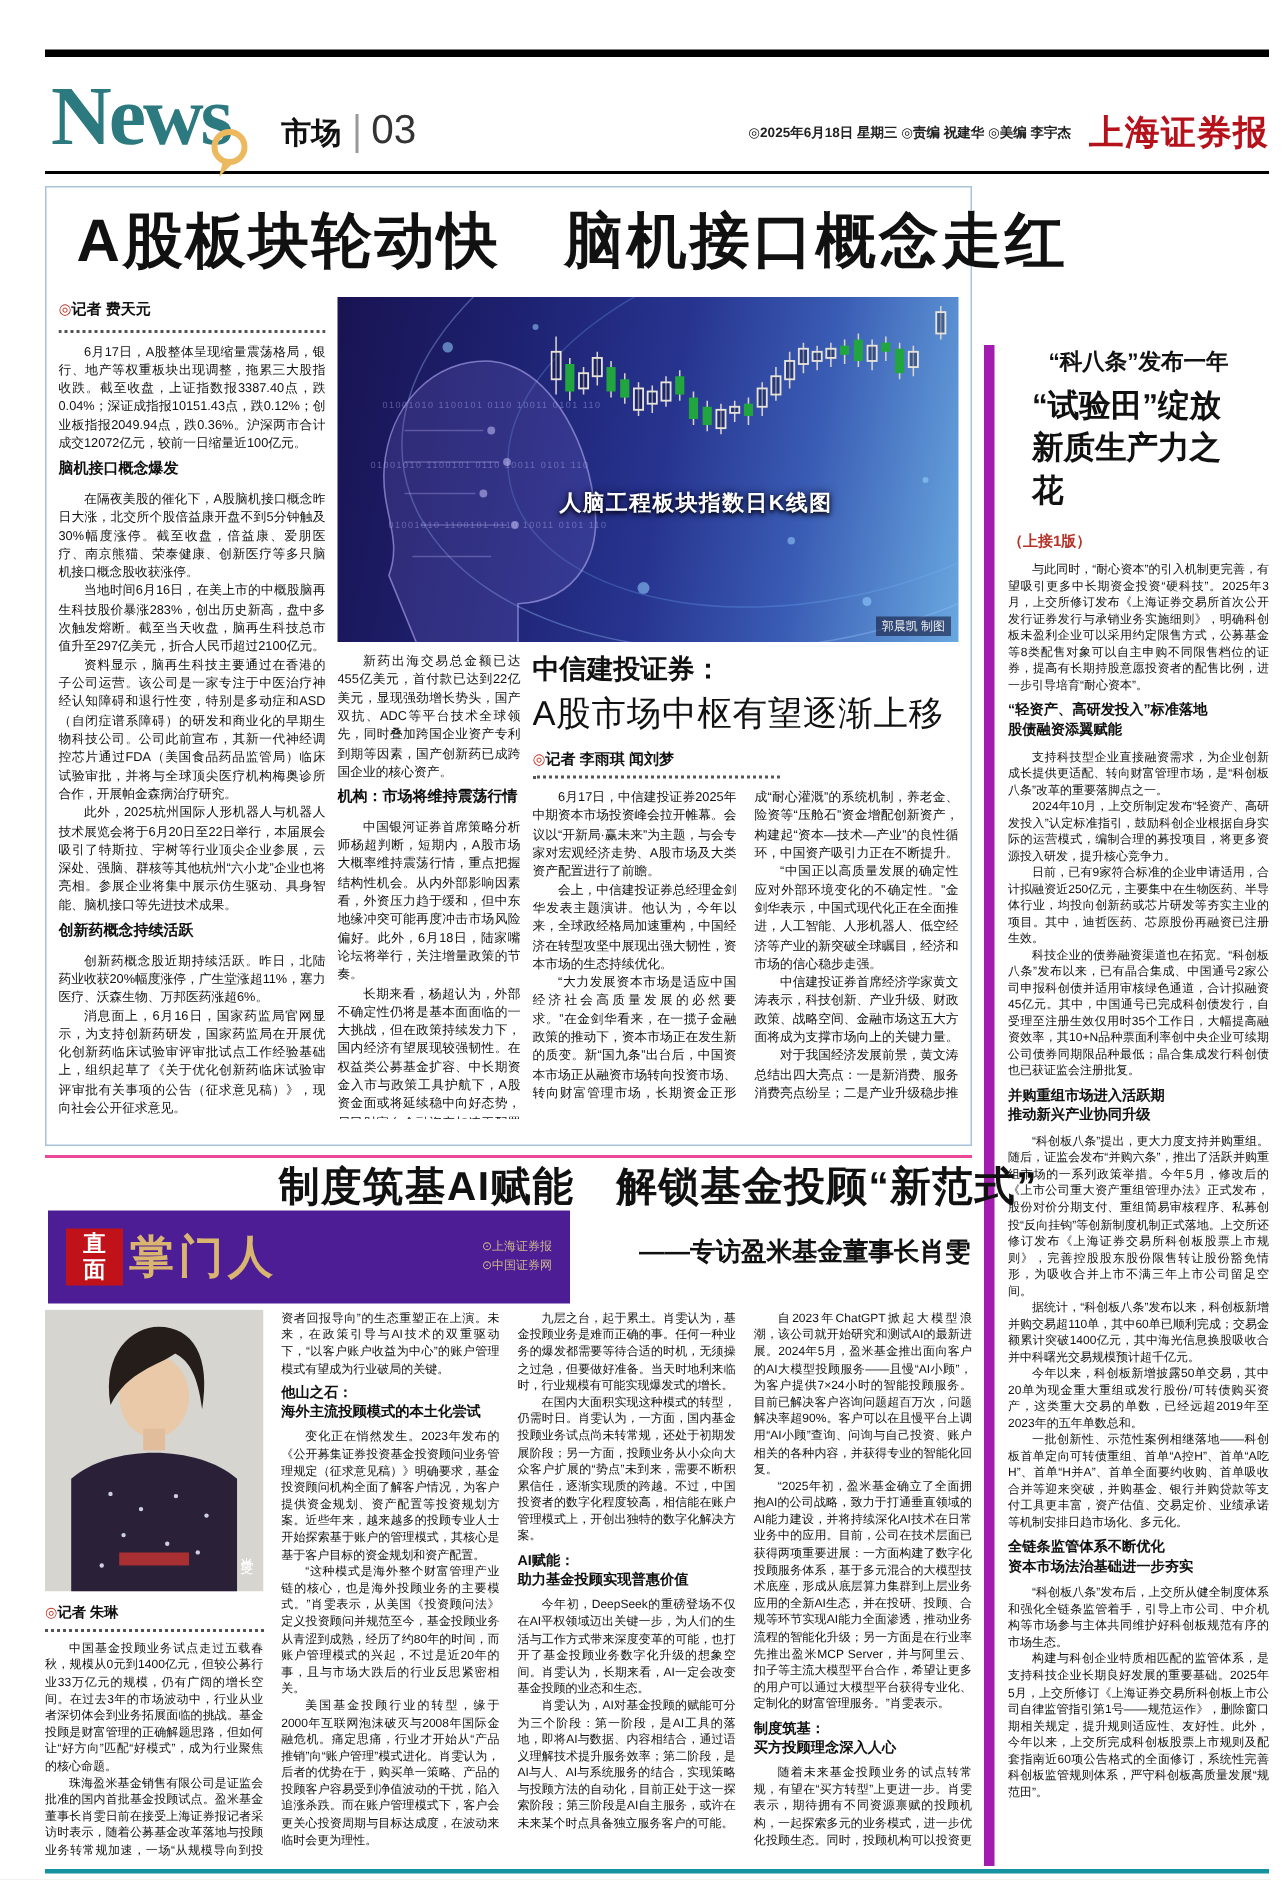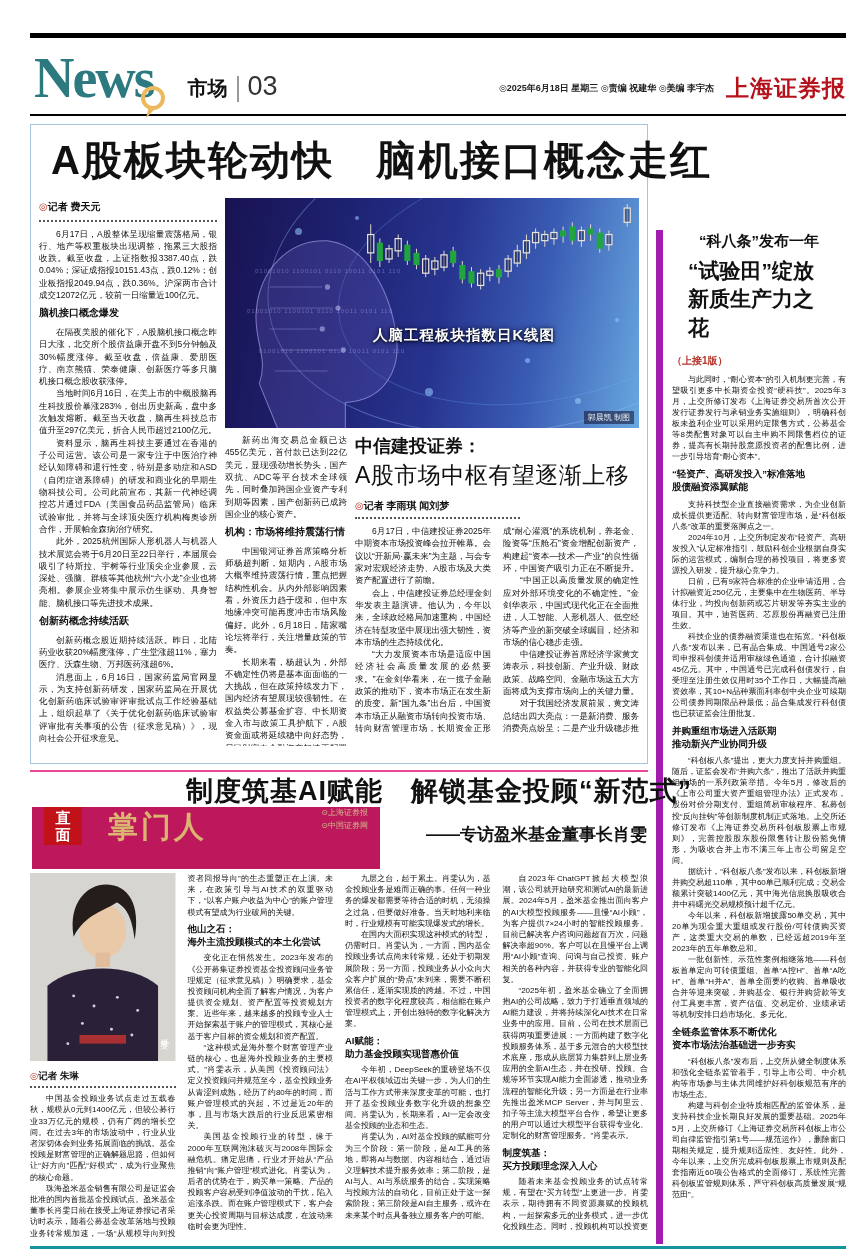--- a/index.html
+++ b/index.html
@@ -56,22 +56,22 @@
         padding-left:9px;box-sizing:border-box;overflow:hidden;}
   .r-kicker{font-size:15px;font-weight:900;text-align:center;margin:2px 0 6px;}
   .r-title{font-size:21px;font-weight:900;line-height:1.35;margin:0 16px 12px;}
   .r-cont{color:#b5342a;font-weight:bold;font-size:10px;margin:0 0 6px;}
   .r-body{font-size:8px;line-height:1.38;}
   .r-body .subhead{font-size:9.5px;}
   
   .bottom{position:absolute;left:30px;top:770px;width:618px;height:474px;border-top:2px solid #ec4899;
           padding-top:3px;box-sizing:border-box;}
   .b-head{position:relative;height:98px;}
-  .b-banner{position:absolute;left:2px;top:32px;width:348px;height:62px;background:#be185d;display:flex;
-            align-items:flex-start;padding:0 12px;box-sizing:border-box;gap:26px;}
+  .b-banner{position:absolute;left:2px;top:32px;width:348px;height:62px;background:#4c1d95;display:flex;
+            align-items:center;padding:0 12px;box-sizing:border-box;gap:4px;}
   .b-badge{width:38px;height:38px;background:#c1121a;color:#fff;font-size:15px;font-weight:900;line-height:1.15;
            display:flex;align-items:center;justify-content:center;text-align:center;flex:none;}
   .b-badge span{width:17px;display:block;}
   .b-title{font-family:Liberation Serif, serif;font-size:30px;font-weight:900;color:#d9b570;letter-spacing:3px;}
   .b-logos{margin-left:auto;font-size:8px;color:#cdb98a;text-align:right;line-height:1.6;white-space:pre-line;}
   .b-hl{position:absolute;left:156px;top:-2px;font-size:27px;font-weight:900;white-space:nowrap;letter-spacing:1px;}
   .b-sub{position:absolute;left:396px;top:48px;font-size:17px;font-weight:800;}
   .b-body{height:366px;column-count:4;column-gap:12px;column-fill:auto;overflow:hidden;
           font-size:8px;line-height:1.4;text-align:justify;}
   .b-body .para{margin:0;text-indent:2em;}

